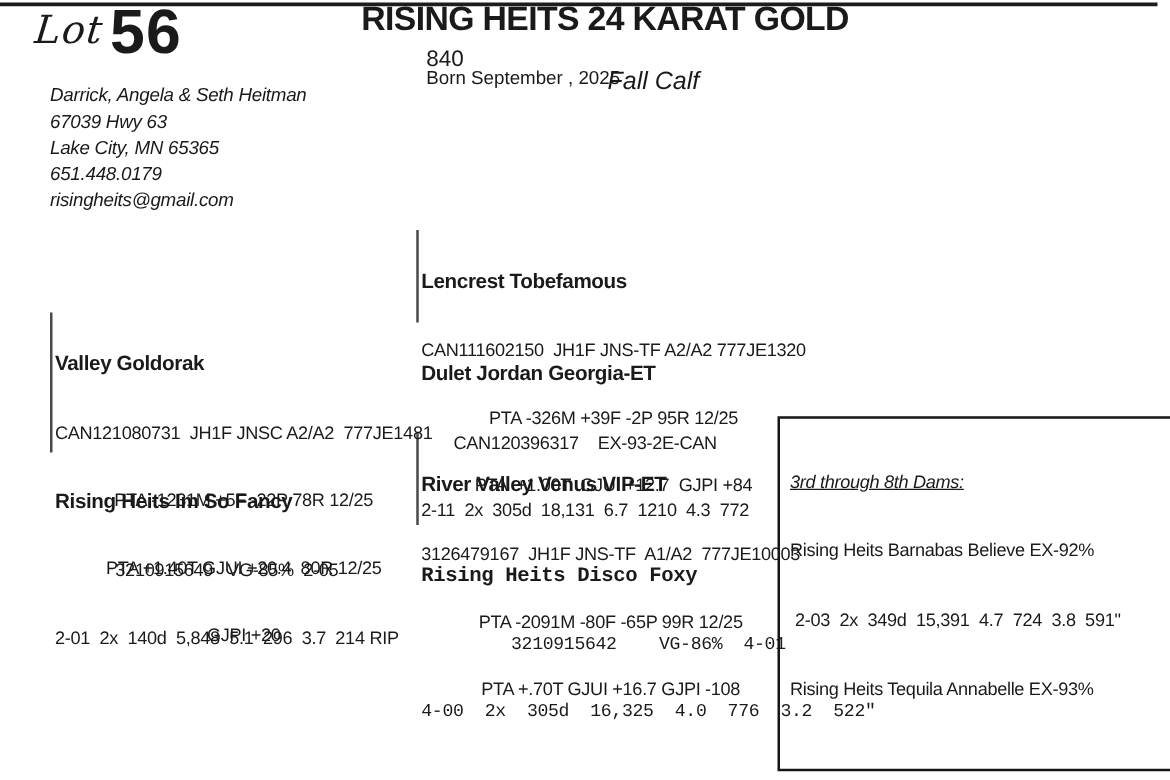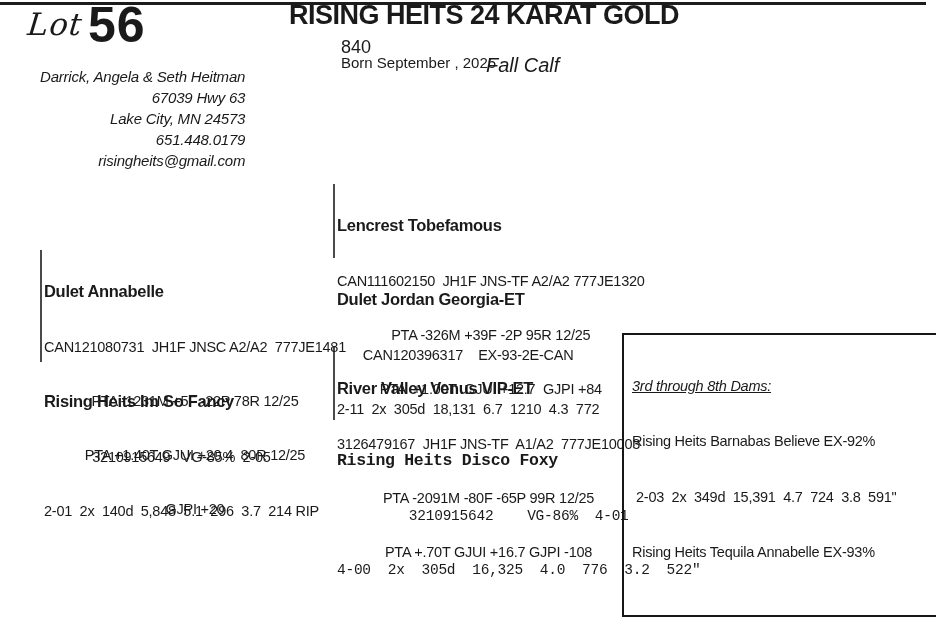--- a/index.html
+++ b/index.html
@@ -17,21 +17,21 @@
     position:absolute;left:88px;top:-4px;
     font-size:50px;font-weight:bold;letter-spacing:1px;
   }
   .page-title{
     position:absolute;left:289px;top:0;
     font-size:27px;font-weight:bold;letter-spacing:-0.5px;white-space:pre;
   }
   .tag-number{position:absolute;left:341px;top:37px;font-size:18px;}
   .born-text{position:absolute;left:341px;top:54px;font-size:15px;white-space:pre;}
   .calf-type{position:absolute;left:486px;top:54px;font-size:20px;font-style:italic;}
-  .owner{position:absolute;left:40px;top:66px;font-size:15px;font-style:italic;line-height:21px;letter-spacing:-0.2px;text-align:right;}
+  .owner{position:absolute;left:40px;top:66px;font-size:15px;font-style:italic;line-height:21px;letter-spacing:-0.2px;}
   .ped-bar{position:absolute;width:2px;background:#4a4a4a;}
   .ped-block{position:absolute;white-space:pre;letter-spacing:-0.25px;}
   .ped-name{font-size:16.5px;font-weight:bold;height:20px;letter-spacing:-0.3px;}
   .ped-line{font-size:14.5px;line-height:18px;text-align:center;}
   .dams-box{
     position:absolute;left:622px;top:333px;width:304px;height:274px;
     border:2px solid #161616;padding:6px 0 0 8px;box-sizing:content-box;
     white-space:pre;letter-spacing:-0.25px;
   }
   .box-line{font-size:14.5px;line-height:19.4px;}
@@ -48,21 +48,21 @@
   <div class="lot-script">Lot</div>
   <div class="lot-number">56</div>
   <div class="page-title">RISING HEITS 24 KARAT GOLD</div>
   <div class="tag-number">840</div>
   <div class="born-text">Born September , 2025</div>
   <div class="calf-type">Fall Calf</div>
 
   <div class="owner">
     <div>Darrick, Angela &amp; Seth Heitman</div>
     <div>67039 Hwy 63</div>
-    <div>Lake City, MN  24573</div>
+    <div>Lake City, MN  65365</div>
     <div>651.448.0179</div>
     <div>risingheits@gmail.com</div>
   </div>
 
   <div class="ped-bar" style="left:40px;top:250px;height:112px;"></div>
   <div class="ped-bar" style="left:333px;top:184px;height:74px;"></div>
   <div class="ped-bar" style="left:333px;top:346px;height:74px;"></div>
 
   <div class="ped-block" style="left:337px;top:180px;">
     <div class="ped-name">Lencrest Tobefamous</div>
@@ -71,21 +71,21 @@
     <div class="ped-line">PTA  +1.00T  GJUI +12.7  GJPI +84</div>
   </div>
 
   <div class="ped-block" style="left:337px;top:254px;">
     <div class="ped-name">Dulet Jordan Georgia-ET</div>
     <div class="ped-line">CAN120396317    EX-93-2E-CAN</div>
     <div class="ped-line">2-11  2x  305d  18,131  6.7  1210  4.3  772</div>
   </div>
 
   <div class="ped-block" style="left:44px;top:246px;">
-    <div class="ped-name">Dulet Annabelle</div>
+    <div class="ped-name">Valley Goldorak</div>
     <div class="ped-line">CAN121080731  JH1F JNSC A2/A2  777JE1481</div>
     <div class="ped-line">PTA -1231M +5F -22P 78R 12/25</div>
     <div class="ped-line">PTA +1.40T GJUI +20.4  80R 12/25</div>
     <div class="ped-line">GJPI +20</div>
   </div>
 
   <div class="ped-block" style="left:337px;top:343px;">
     <div class="ped-name">River Valley Venus VIP-ET</div>
     <div class="ped-line">3126479167  JH1F JNS-TF  A1/A2  777JE10003</div>
     <div class="ped-line">PTA -2091M -80F -65P 99R 12/25</div>

